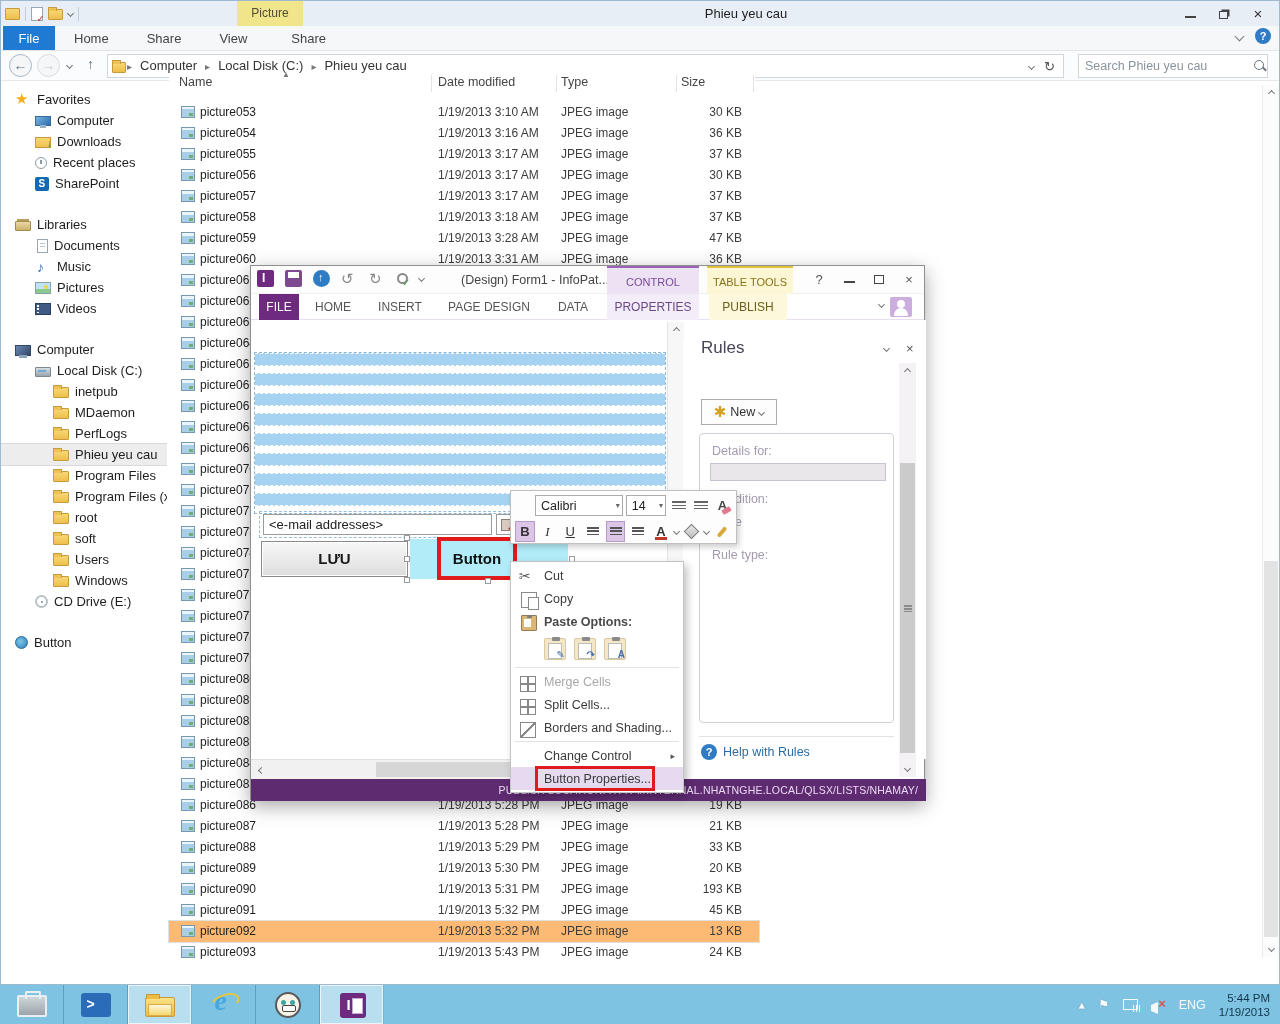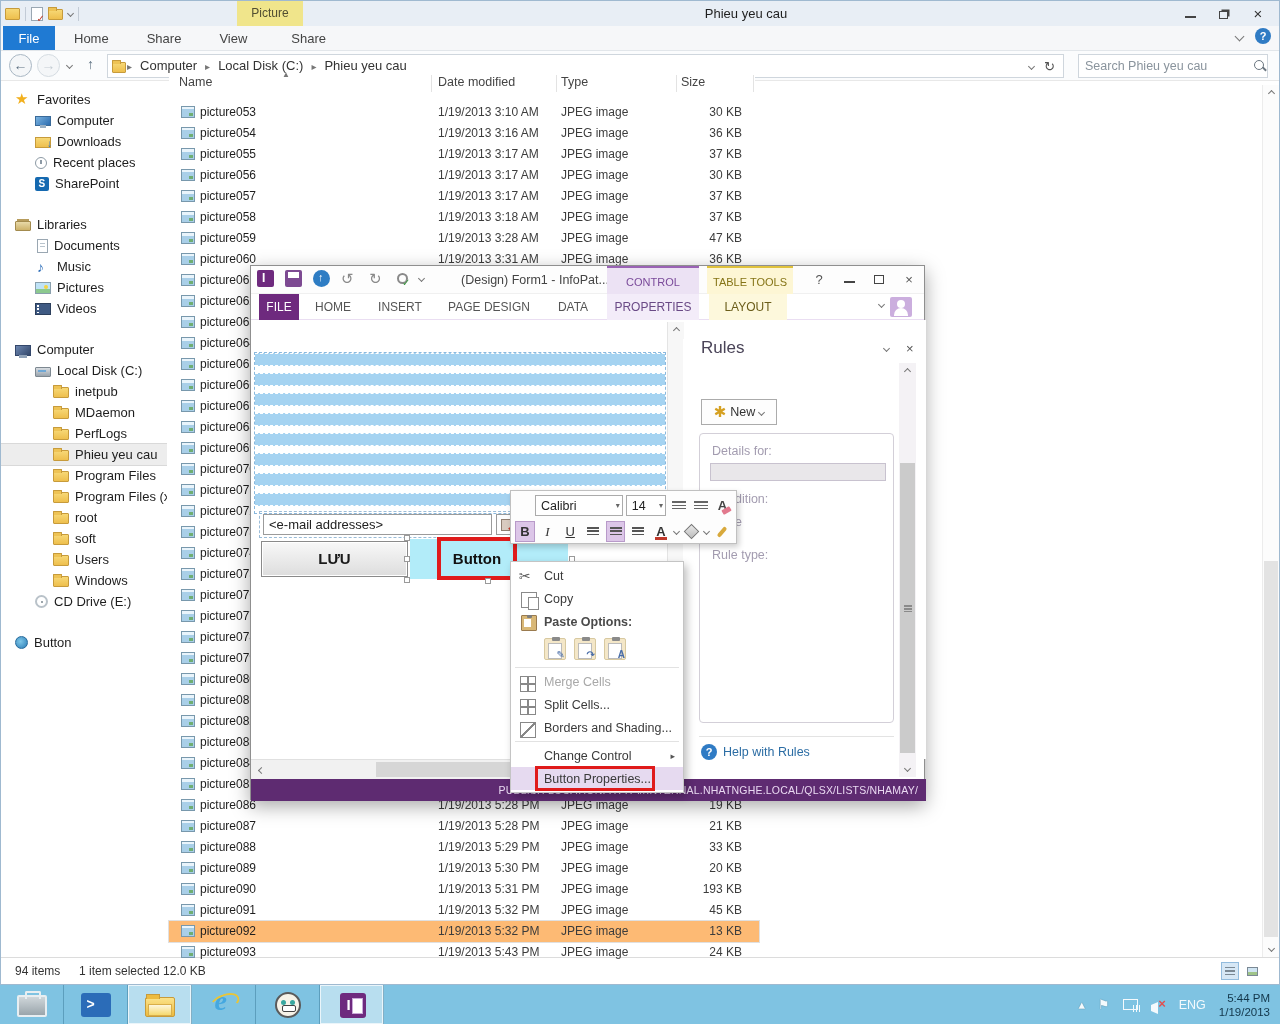--- a/index.html
+++ b/index.html
@@ -735,30 +735,20 @@
     <div id="exp-vscroll">
       <span class="sbarrow" style="top:0">
           <span class="chev up sm"></span>
         </span>
       <div id="exp-vthumb"></div>
       <span class="sbarrow" style="bottom:0">
           <span class="chev down sm"></span>
         </span>
     </div>
 
-    <div id="exp-status">
-      <span id="st-items">94 items</span>
-      <span id="st-sel">1 item selected 12.0 KB</span>
-      <span class="view-btn on" style="right:40px">
-          <span class="vb-lines"></span>
-        </span>
-      <span class="view-btn" style="right:18px">
-          <span class="vb-img"></span>
-        </span>
-    </div>
   </div>
 
   <div id="ip-win">
 
     <div id="ip-titlebar">
       <div id="ip-qat">
         <span class="ipq ipq-app"></span>
         <span class="ipq ipq-save"></span>
         <span class="ipq ipq-pub"></span>
         <span class="ipq ipq-undo"></span>
@@ -783,21 +773,21 @@
 
     <div id="ip-tabrow">
       <span id="ip-tab-dd" class="chev down sm"></span>
       <span id="ip-signin"></span>
     <span class="iptab file" style="left: 8px; width: 40px;">FILE</span>
         <span class="iptab" style="left: 56px; width: 52px;">HOME</span>
         <span class="iptab" style="left: 120px; width: 58px;">INSERT</span>
         <span class="iptab" style="left: 190px; width: 96px;">PAGE DESIGN</span>
         <span class="iptab" style="left: 298px; width: 48px;">DATA</span>
         <span class="iptab ctxp" style="left: 356px; width: 92px;">PROPERTIES</span>
-        <span class="iptab ctxy" style="left: 458px; width: 78px;">LAYOUT</span>
+        <span class="iptab ctxy" style="left: 458px; width: 78px;">PUBLISH</span>
       </div>
 
     <div id="ip-canvas">
       <div id="stripes">
           <div class="stripe"></div>
           <div class="stripe"></div>
           <div class="stripe"></div>
           <div class="stripe"></div>
           <div class="stripe"></div>
           <div class="stripe"></div>

